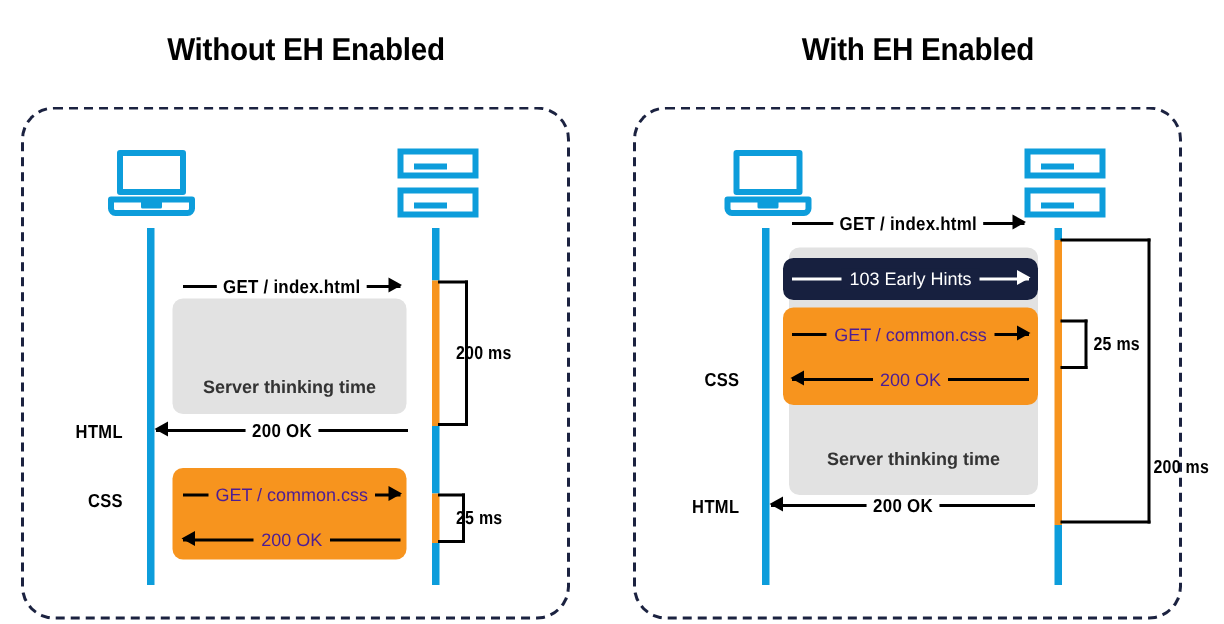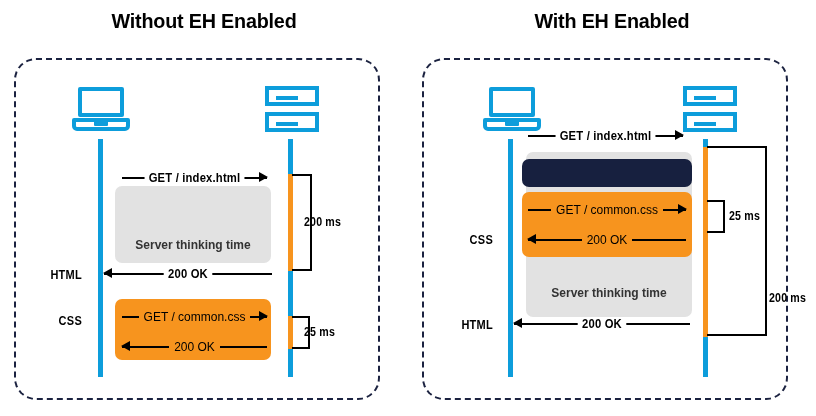--- a/index.html
+++ b/index.html
@@ -1,21 +1,21 @@
 <!DOCTYPE html>
 <html><head>
 <meta charset="utf-8">
 <style>
   html,body{margin:0;padding:0;}
   body{
     width:816px;height:416px;background:#ffffff;
     font-family:"Liberation Sans", sans-serif;
     overflow:hidden;position:relative;
   }
-  .panel{position:absolute;top:0;width:408px;height:324px;}
+  .panel{position:absolute;top:13px;width:408px;height:324px;}
   .panel.left{left:0;}
   .panel.right{left:408px;}
 
   .title{
     position:absolute;top:9px;left:0;width:100%;
     text-align:center;
     font-family:"Liberation Sans", sans-serif;
     font-weight:bold;font-size:21px;color:#000000;
     letter-spacing:-0.2px;
     transform:scaleX(0.94);
@@ -91,21 +91,21 @@
     font-weight:bold;font-size:12.5px;
     transform:scaleX(0.9);letter-spacing:0.2px;
   }
 
   
   .arrow.black{color:#000000;}
   .arrow.black .line{background:#000000;}
   .arrow.black .txt span{background:#ffffff;color:#000000;}
   .arrow.on-orange{color:#000000;}
   .arrow.on-orange .line{background:#000000;}
-  .arrow.on-orange .txt span{background:#f7941e;color:#000000;margin-top:16px;}
+  .arrow.on-orange .txt span{background:#f7941e;color:#4c1d95;margin-top:16px;}
   .arrow.on-navy{color:#ffffff;}
   .arrow.on-navy .line{background:#ffffff;}
   .arrow.on-navy .txt span{background:#17203f;color:#ffffff;}
 
   
   .sidelabel{
     position:absolute;text-align:right;
     font-weight:bold;font-size:12.5px;color:#000000;
     transform:scaleX(0.88);transform-origin:right center;
     letter-spacing:0.3px;
@@ -238,20 +238,25 @@
   <div class="msgbox hints" style="left:114px;top:159px;width:170px;height:28px;"></div>
 
   <div class="msgbox css" style="left:114px;top:192px;width:170px;height:65px;"></div>
 
   <div class="arrow bold black" style="left:120px;top:127px;width:155px;">
     <div class="line"></div>
       <div class="head r"></div>
     <div class="txt"><span>GET / index.html</span></div>
   </div>
 
+  <div class="arrow on-navy" style="left:120px;top:164px;width:158px;">
+    <div class="line"></div>
+      <div class="head r"></div>
+    <div class="txt"><span>103 Early Hints</span></div>
+  </div>
 
   <div class="arrow on-orange" style="left:120px;top:201px;width:158px;">
     <div class="line"></div>
       <div class="head r"></div>
     <div class="txt"><span>GET / common.css</span></div>
   </div>
 
   <div class="arrow on-orange" style="left:120px;top:231px;width:158px;">
     <div class="line"></div>
       <div class="head l"></div>

